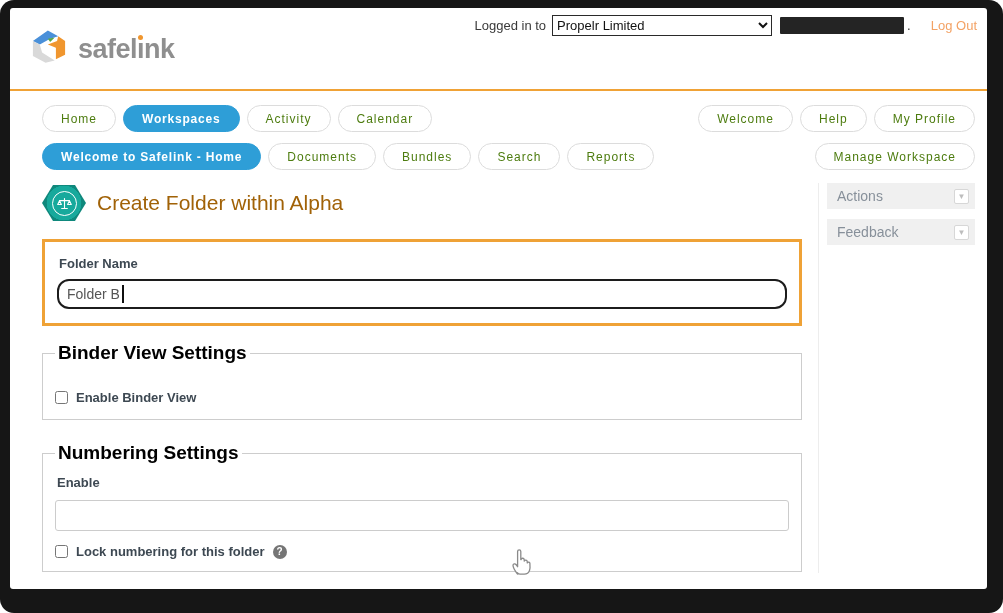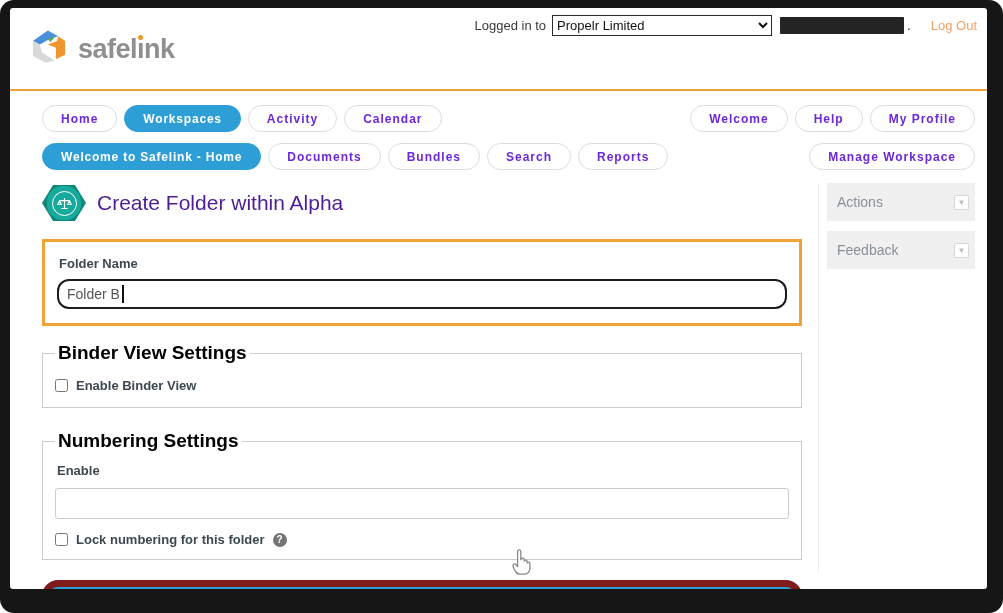--- a/index.html
+++ b/index.html
@@ -20,52 +20,52 @@
   .redacted { width:124px; height:17px; background:#242424; margin-left:8px; border-radius:1px; }
   .dot { margin-left:3px; color:#3a3a3a; }
   .logout { margin-left:20px; color:#f3a264; text-decoration:none; cursor:pointer; }
   .orange-rule { height:2px; background:#f0a236; width:100%; }
 
   
   .navrow { display:flex; align-items:center; padding:0 12px 0 32px; }
   .navrow.r1 { margin-top:14px; }
   .navrow.r2 { margin-top:11px; }
   .pill { display:inline-flex; align-items:center; justify-content:center; height:27px; padding:0 18px;
-          border:1px solid #dcdcdc; border-radius:14px; background:#fff; color:#6d28d9;
-          font-size:12px; letter-spacing:1px; margin-right:7px; cursor:pointer; white-space:nowrap;font-weight:bold; }
+          border:1px solid #dcdcdc; border-radius:14px; background:#fff; color:#4d7c0f;
+          font-size:12px; letter-spacing:1px; margin-right:7px; cursor:pointer; white-space:nowrap; }
   .pill.active { background:#2e9ed7; border-color:#2e9ed7; color:#fff; font-weight:700; letter-spacing:0.8px; }
   .nav-right { margin-left:auto; display:flex; }
   .nav-right .pill { margin-right:0; margin-left:7px; }
 
   
   .main { display:flex; align-items:flex-start; margin-top:13px; }
   .left-col { flex:0 0 760px; margin-left:32px; }
   .sidebar { flex:1; margin-left:16px; margin-right:12px; border-left:1px solid #ededed; padding-left:8px; min-height:390px; }
-  .panel { height:38px; background:#f0f0f0; display:flex; align-items:center; padding:0 6px 0 10px; margin-bottom:10px; color:#87909a; font-size:14px; cursor:pointer; }
+  .panel { height:26px; background:#f0f0f0; display:flex; align-items:center; padding:0 6px 0 10px; margin-bottom:10px; color:#87909a; font-size:14px; cursor:pointer; }
   .panel .chev { margin-left:auto; width:15px; height:15px; background:#fff; border:1px solid #d7d7d7; border-radius:2px;
                  display:flex; align-items:center; justify-content:center; color:#bdbdbd; font-size:8px; }
 
   .title-row { display:flex; align-items:center; height:40px; }
   .hexicon { width:44px; height:40px; clip-path:polygon(0 50%,25% 5%,75% 5%,100% 50%,75% 95%,25% 95%);
              background:radial-gradient(circle at 50% 50%, #17a99c 0 58%, #0f887c 59%);
              display:flex; align-items:center; justify-content:center; }
   .hexicon .ring { width:25px; height:25px; border:1.8px solid #fff; border-radius:50%; display:flex; align-items:center; justify-content:center; }
-  .page-title { font-size:21px; color:#4c1d95; margin-left:11px;text-align:right; }
+  .page-title { font-size:21px; color:#a16207; margin-left:11px;text-align:right; }
 
   .highlight-box { margin-top:16px; border:3px solid #efa236; padding:11px 12px 14px; }
   .field-label { font-size:13px; font-weight:700; color:#3d4852; margin:3px 0 8px 2px; }
   .input-wrap { position:relative; }
   .name-input { width:100%; height:30px; border:2px solid #1c1c1c; border-radius:12px; padding:0 8px; font-size:14px; color:#555; font-family:inherit; outline:none; }
   .caret { position:absolute; left:65px; top:6px; width:1.5px; height:18px; background:#101010; }
 
   fieldset { border:1px solid #cdcdcd; padding:8px 12px 14px; }
   fieldset.binder { margin-top:16px; }
   fieldset.numbering { margin-top:22px; padding-bottom:12px; }
   legend { font-size:19px; font-weight:700; color:#000000; padding:0 3px; }
-  .check-row { display:flex; align-items:center; margin-top:6px; }
+  .check-row { display:flex; align-items:center; margin-top:18px; }
   .check-row input[type=checkbox] { width:13px; height:13px; margin-right:8px; }
   .check-label { font-size:13px; font-weight:700; color:#3d4852; }
   .num-input { width:100%; height:31px; border:1px solid #ccc; border-radius:3px; padding:0 8px; font-size:14px; color:#555; font-family:inherit; margin-top:2px; }
   .help { width:14px; height:14px; border-radius:50%; background:#757575; color:#fff; font-size:10px; font-weight:700;
           display:inline-flex; align-items:center; justify-content:center; margin-left:8px; }
 
   .submit-btn { margin-top:20px; width:100%; height:32px; background:#2e9ed7; border:7px solid #7f1d1d; border-radius:16px;
                 color:#fff; font-size:14px; font-family:inherit; cursor:pointer; display:block; }
 
   .cursor { position:absolute; left:497px; top:533px; width:28px; height:36px; pointer-events:none; }

